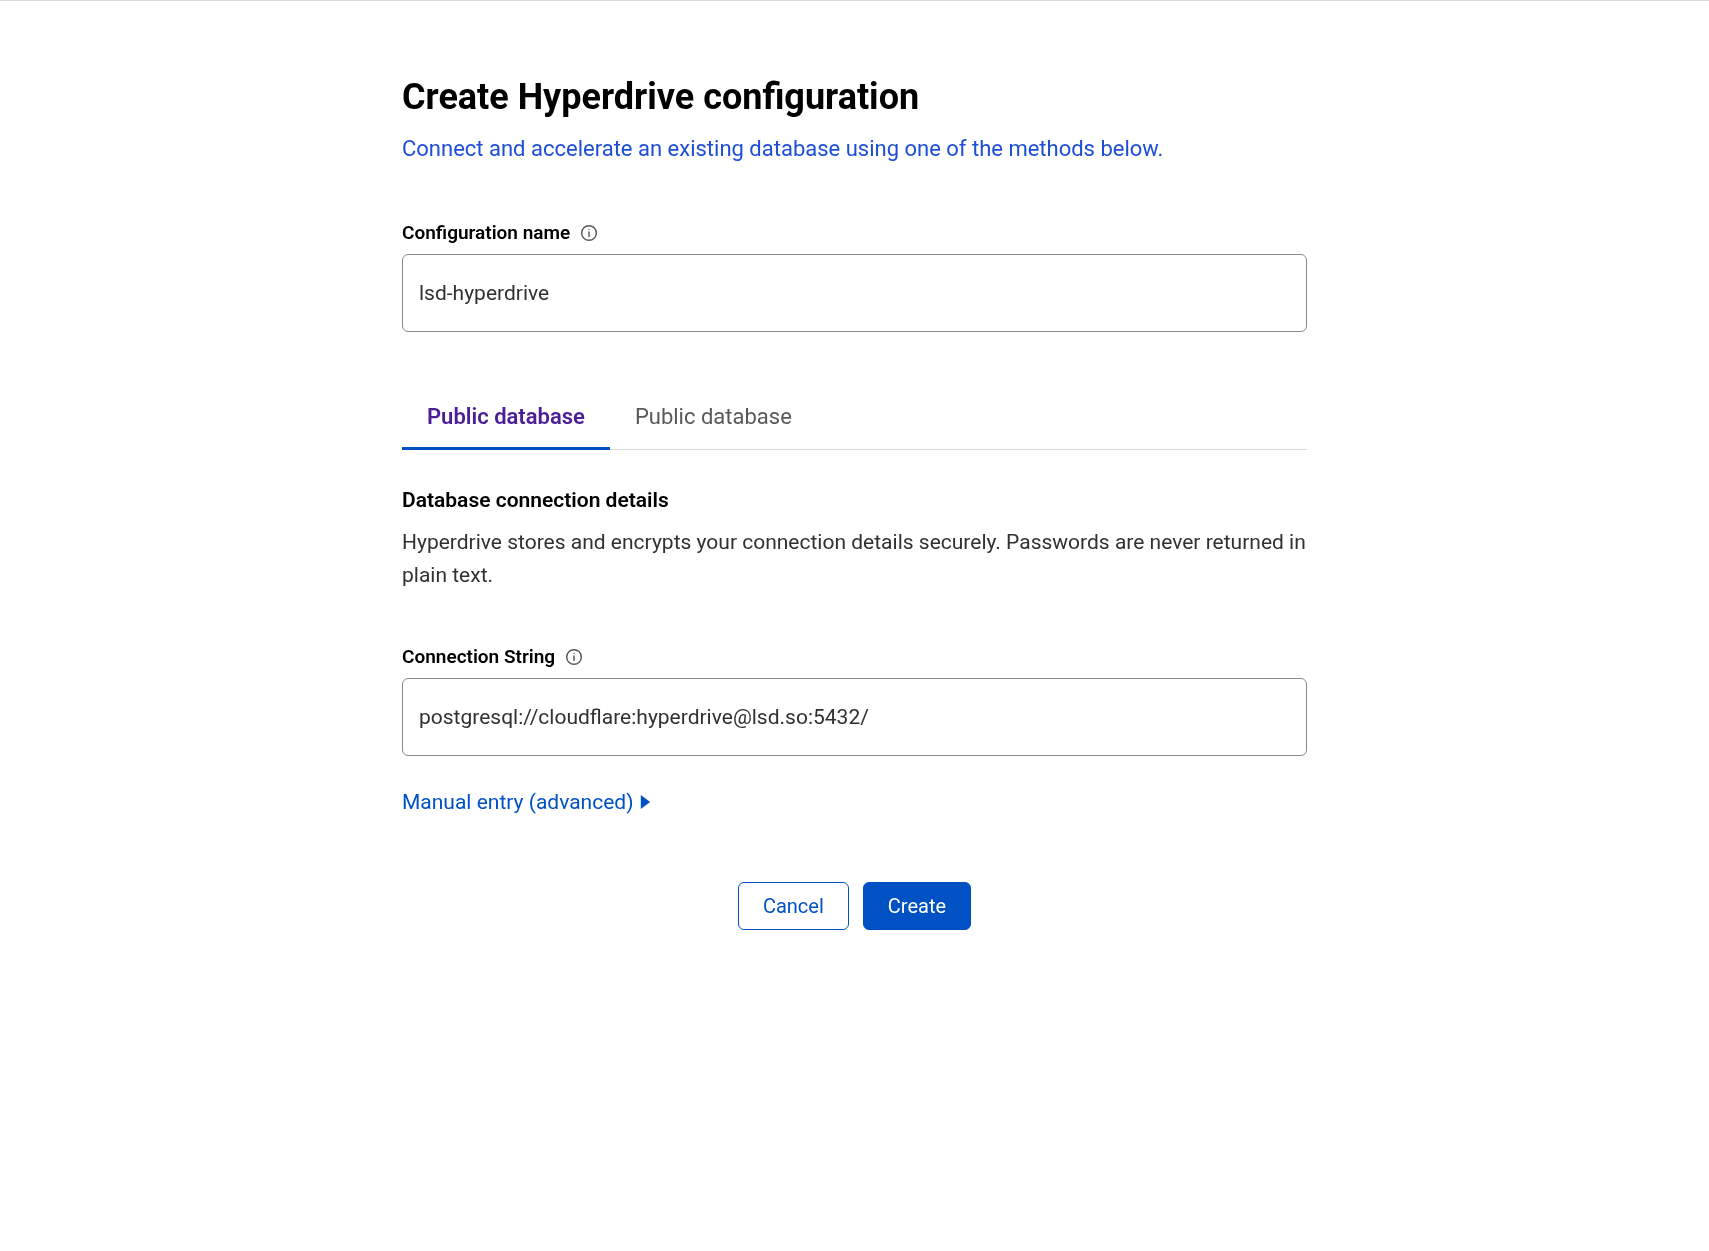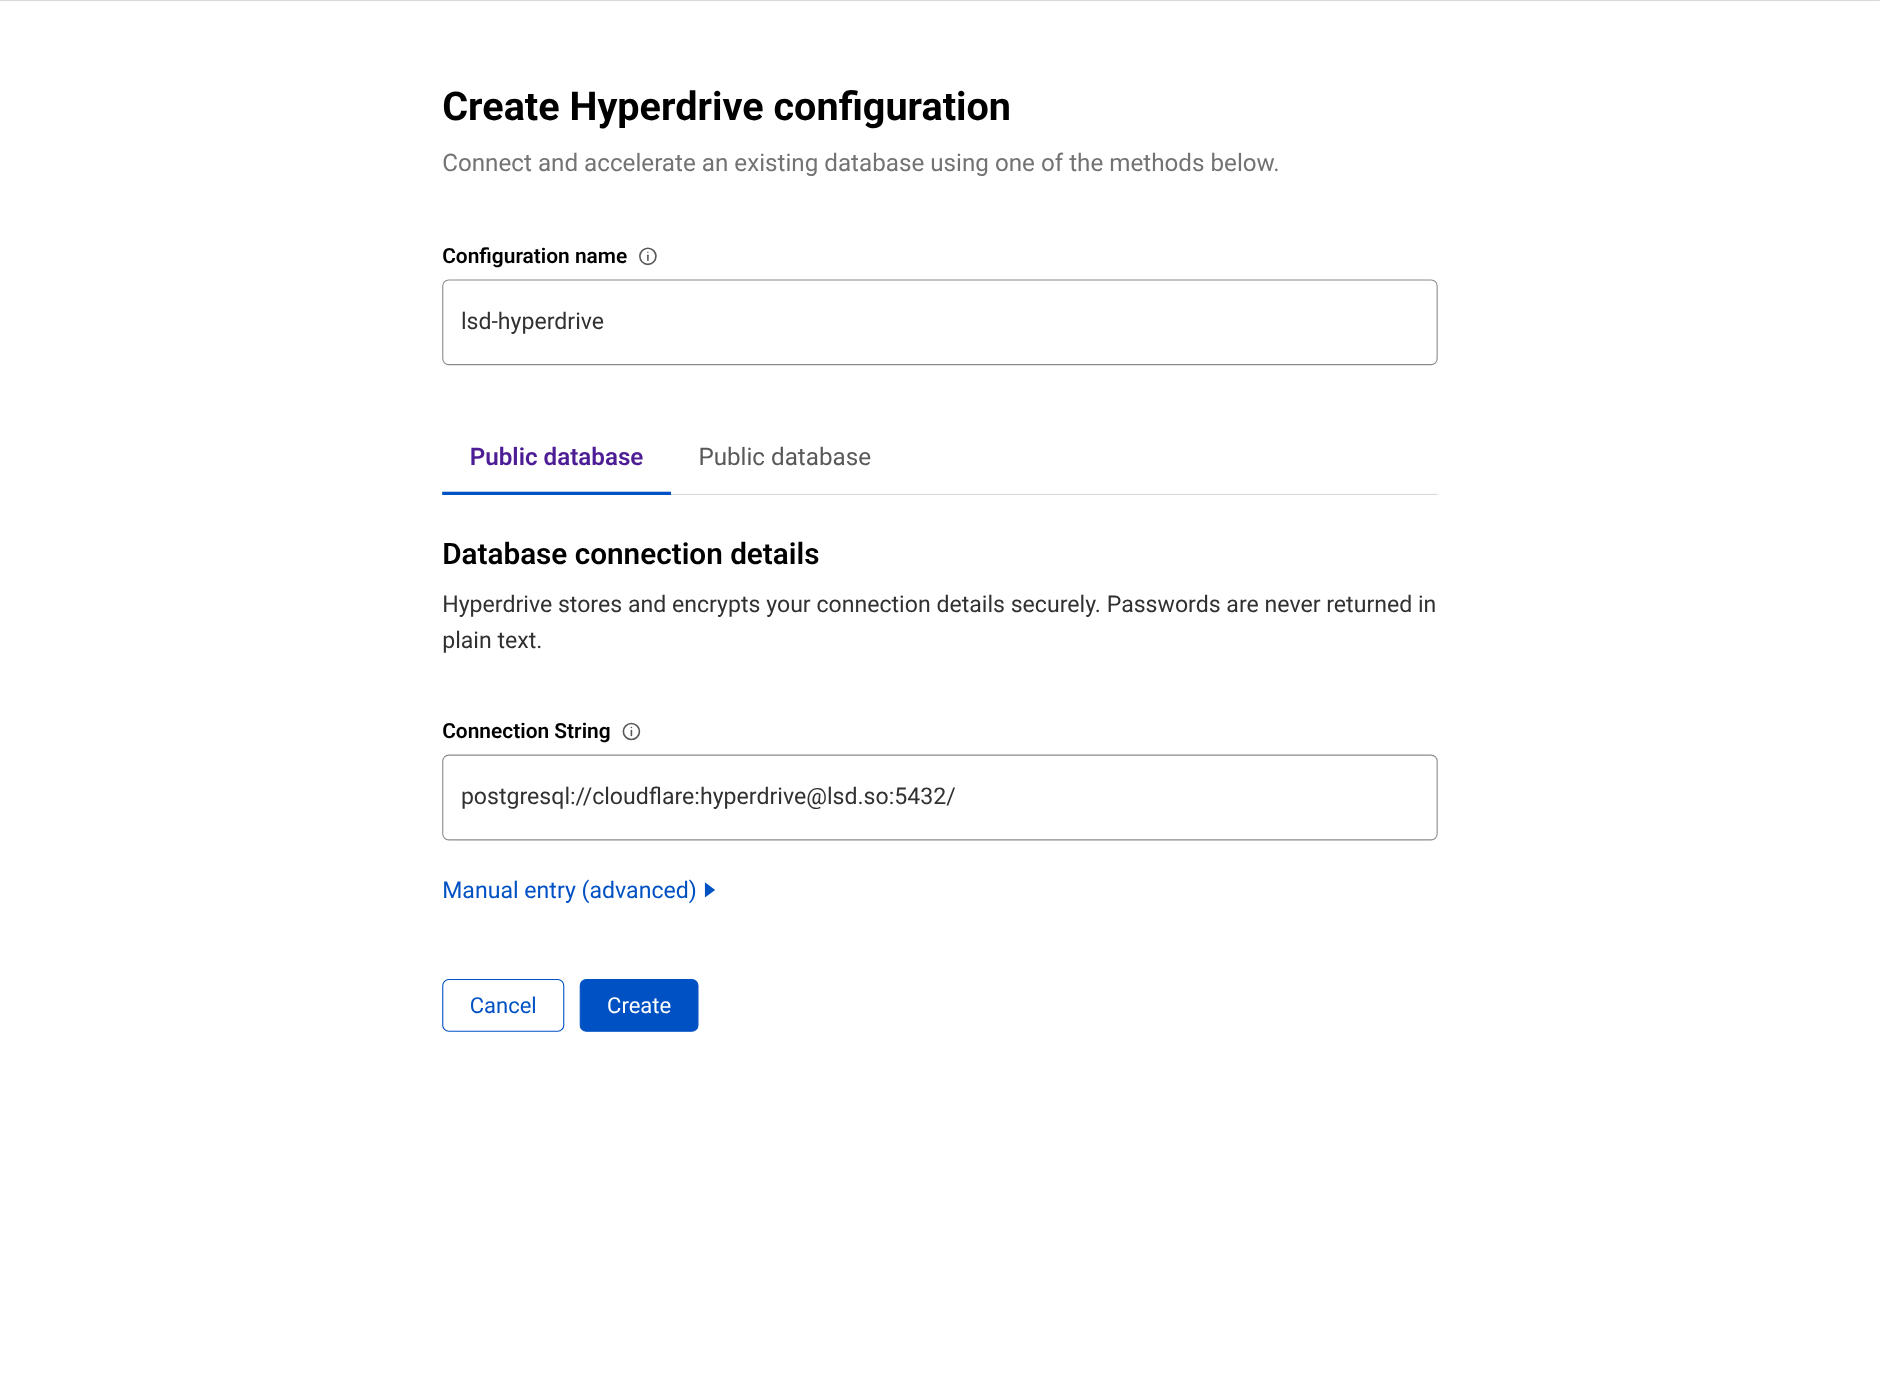--- a/index.html
+++ b/index.html
@@ -19,21 +19,21 @@
       padding: 75px 0 40px 0;
     }
     .page-title {
       font-size: 36px;
       font-weight: 700;
       color: #000000;
       margin-bottom: 18px;
     }
     .page-subtitle {
       font-size: 22px;
-      color: #737373;
+      color: #1d4ed8;
       margin-bottom: 60px;
     }
     .field-label-row {
       display: flex;
       align-items: center;
       gap: 10px;
       margin-bottom: 10px;
     }
     .field-label {
       font-size: 19px;
@@ -75,21 +75,21 @@
       cursor: pointer;
       border-bottom: 3px solid transparent;
       margin-bottom: -1px;
     }
     .tab.active {
       color: #4c1d95;
       font-weight: 600;
       border-bottom-color: #0051c3;
     }
     .section-title {
-      font-size: 27px;
+      font-size: 21px;
       font-weight: 600;
       color: #000000;
       margin-bottom: 14px;
     }
     .section-desc {
       font-size: 21px;
       color: #313131;
       line-height: 1.55;
       margin-bottom: 54px;
     }
@@ -102,21 +102,21 @@
       text-decoration: none;
       margin-top: 34px;
       cursor: pointer;
     }
     .advanced-link svg {
       width: 11px;
       height: 14px;
     }
     .button-row {
       display: flex;
-      justify-content: flex-start;
+      justify-content: center;
       gap: 14px;
       margin-top: 68px;
     }
     .btn {
       font-size: 20px;
       padding: 11px 24px;
       border-radius: 6px;
       cursor: pointer;
       font-family: inherit;
     }

